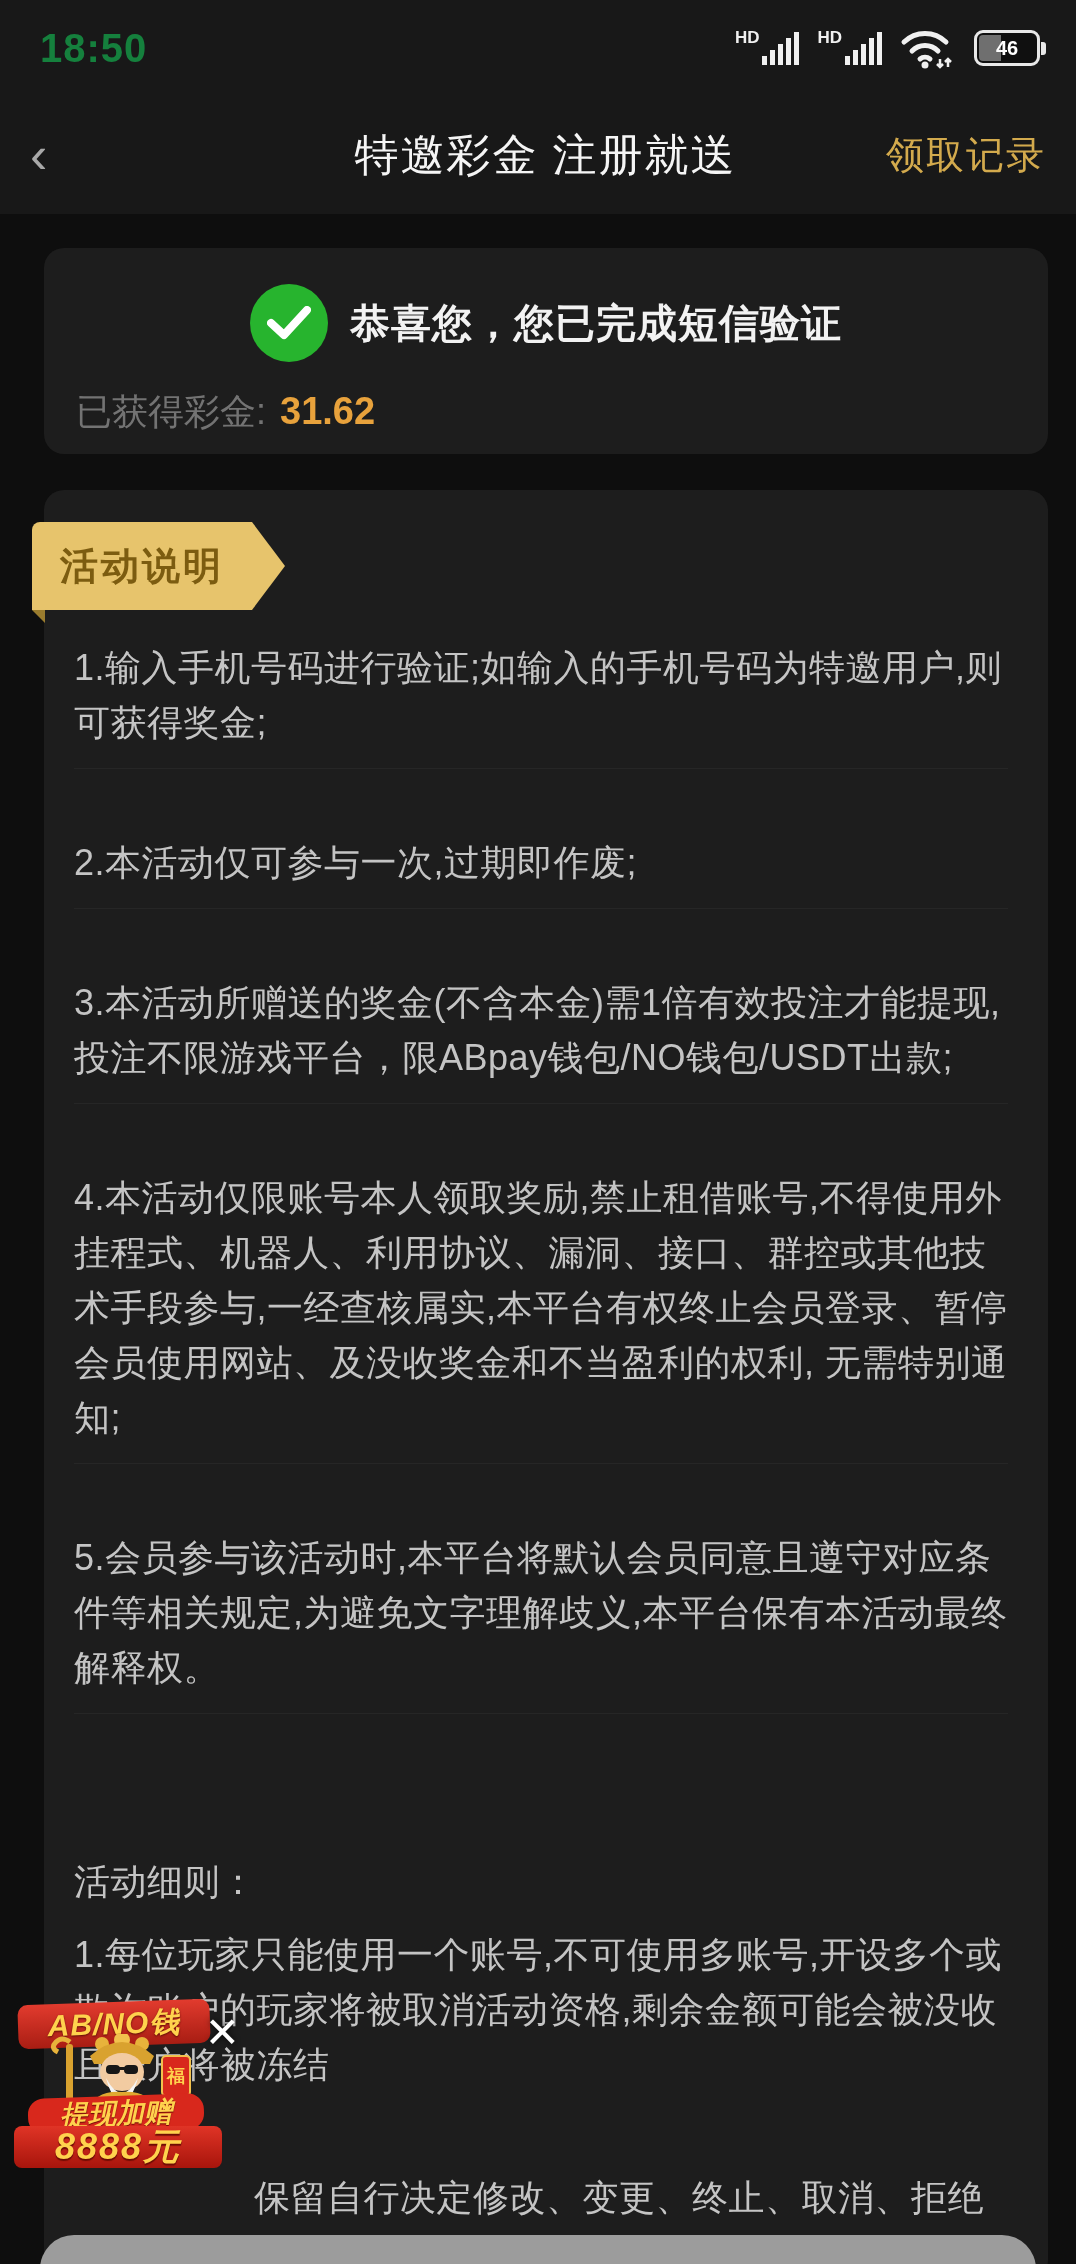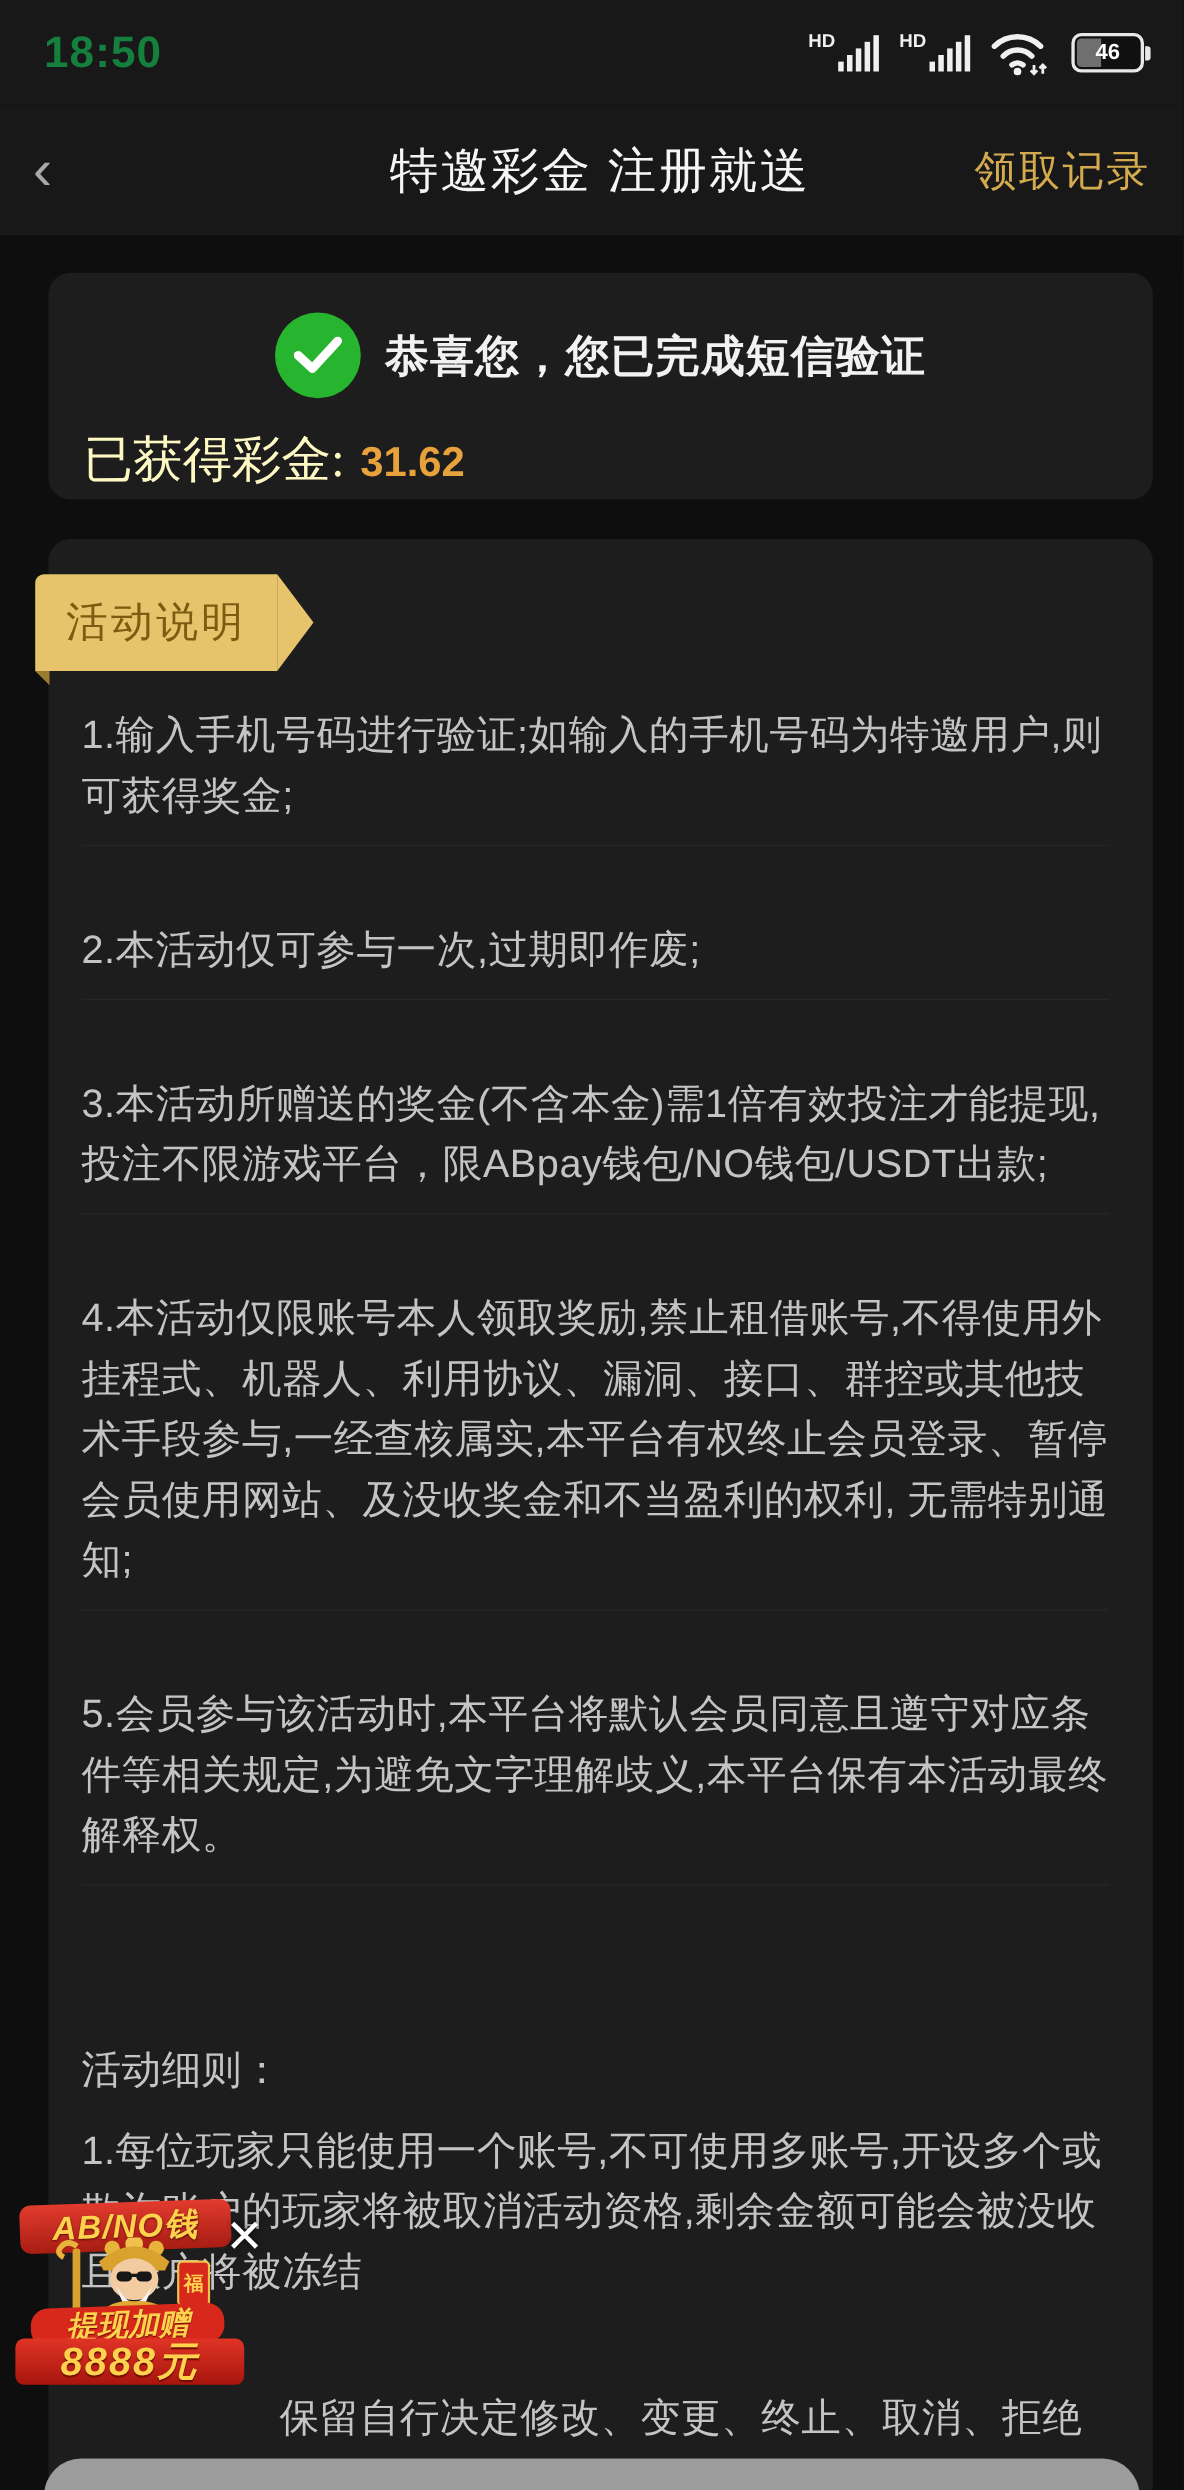--- a/index.html
+++ b/index.html
@@ -55,30 +55,30 @@
   }
   .success-card { margin-top:34px; height:206px; padding:36px 32px 0 32px; }
   .success-row { display:flex; align-items:center; justify-content:center; gap:22px; }
   .check-circle {
     width:78px; height:78px; border-radius:50%;
     background:#27b42e; flex:0 0 auto;
     display:flex; align-items:center; justify-content:center;
   }
   .success-msg { color:#f2f2f2; font-size:40px; font-weight:700; letter-spacing:1px; }
   .bonus-row { margin-top:26px; display:flex; align-items:baseline; gap:14px; }
-  .bonus-label { color:#fef9c3; font-size:45px;font-family:Liberation Serif, serif; }
+  .bonus-label { color:#737373; font-size:36px; }
   .bonus-value { color:#e8a23c; font-size:38px; font-weight:700; }
 
   .rules-card { margin-top:36px; min-height:1703px; position:relative; }
 
   .ribbon {
     position:absolute; left:-12px; top:32px;
     height:88px; line-height:88px; padding:0 28px;
     background:#e7c46c; color:#7c5c10;
-    font-size:38px; font-weight:400; letter-spacing:3px;
+    font-size:38px; font-weight:700; letter-spacing:3px;
     border-radius:8px 0 0 0;
   }
   .ribbon::after {
     content:''; position:absolute; right:-33px; top:0;
     border-top:44px solid transparent; border-bottom:44px solid transparent;
     border-left:33px solid #e7c46c;
   }
   .ribbon::before {
     content:''; position:absolute; left:0; bottom:-13px;
     border-top:13px solid #9a7c2e; border-left:13px solid transparent;

